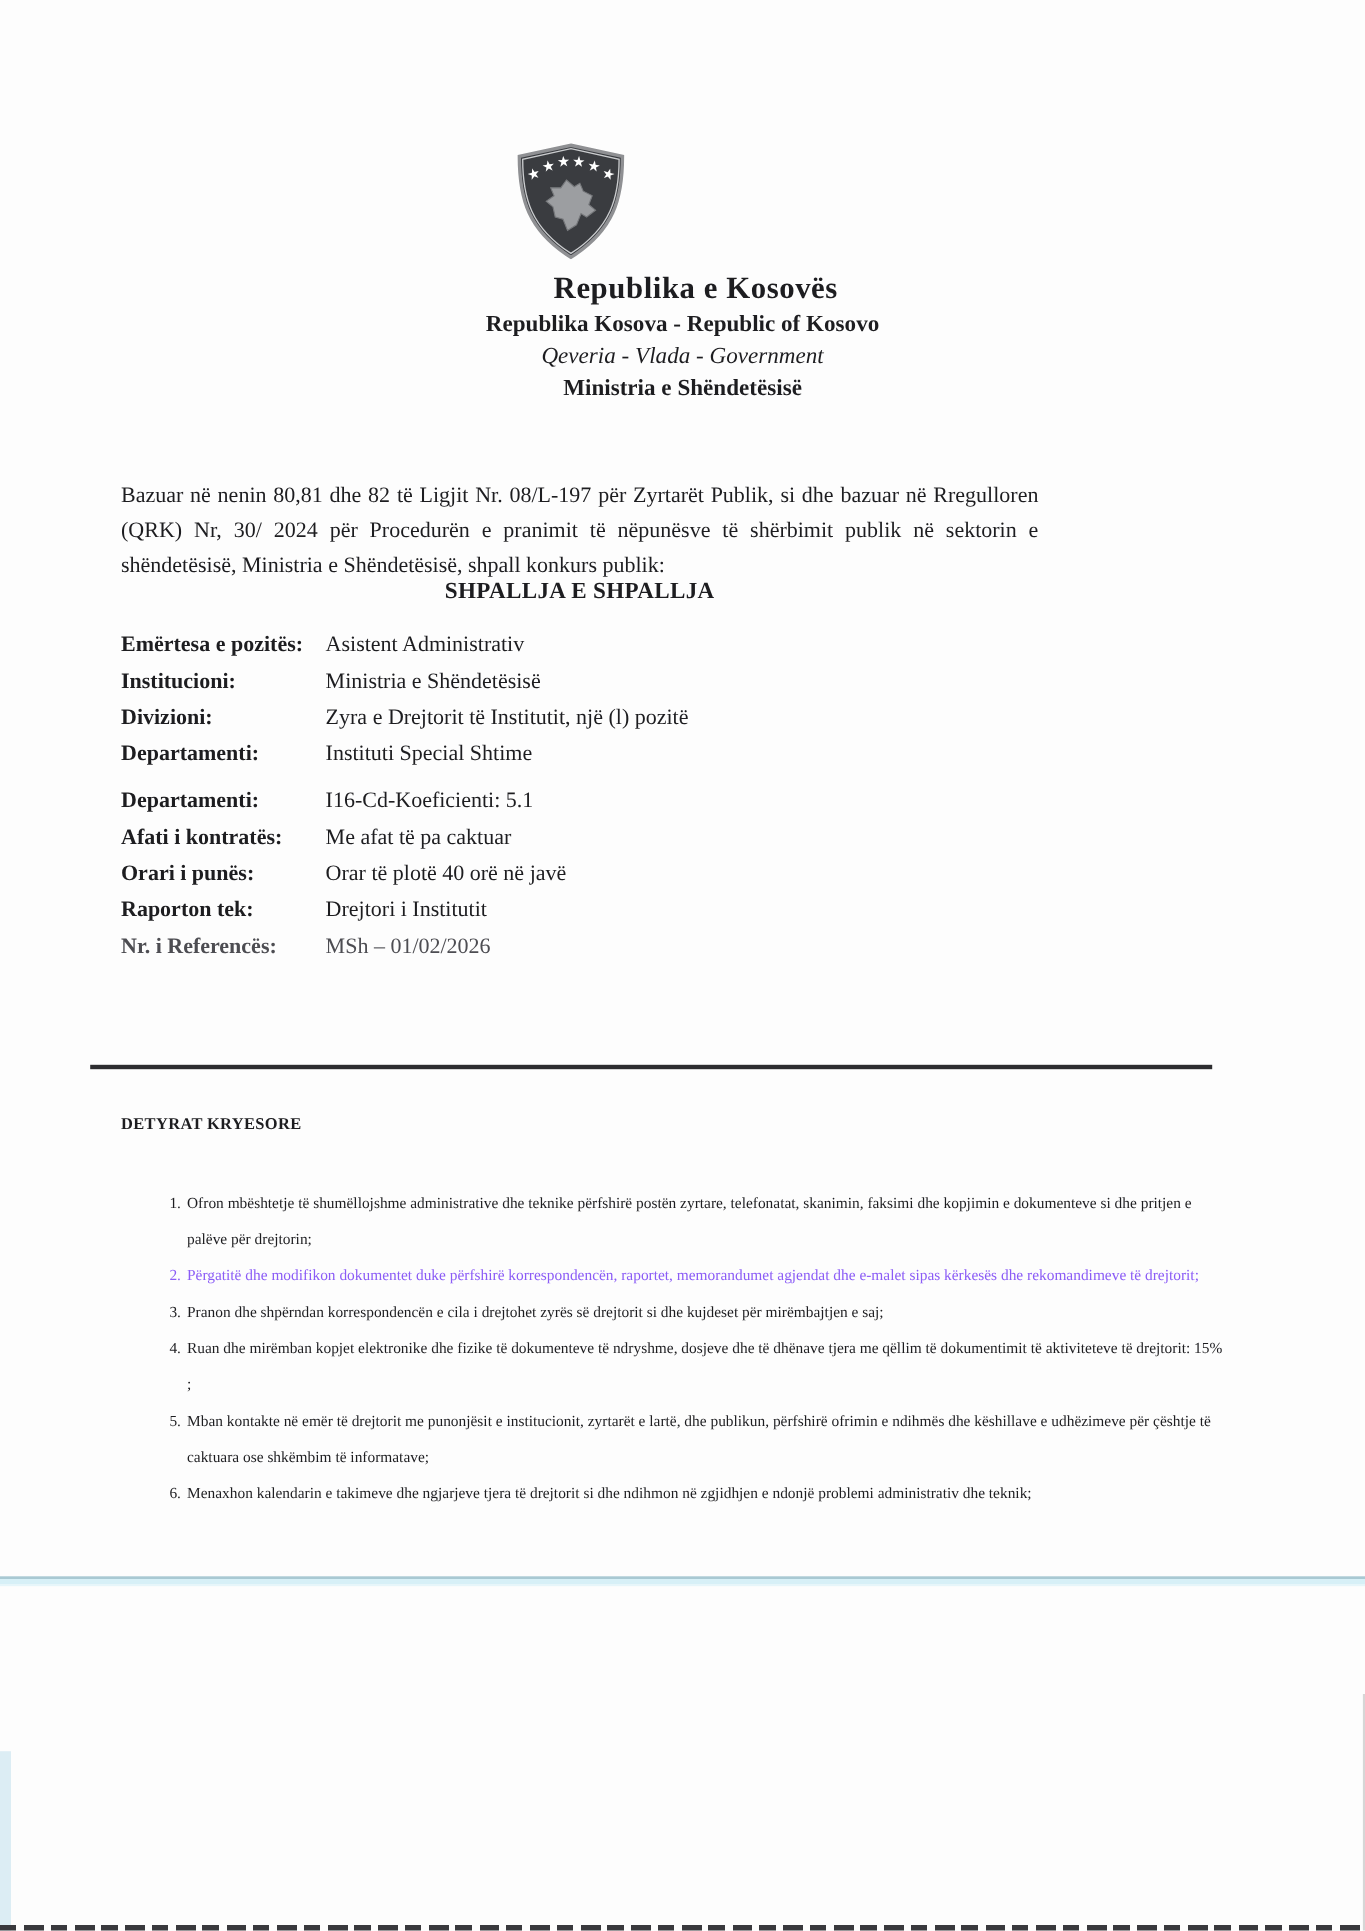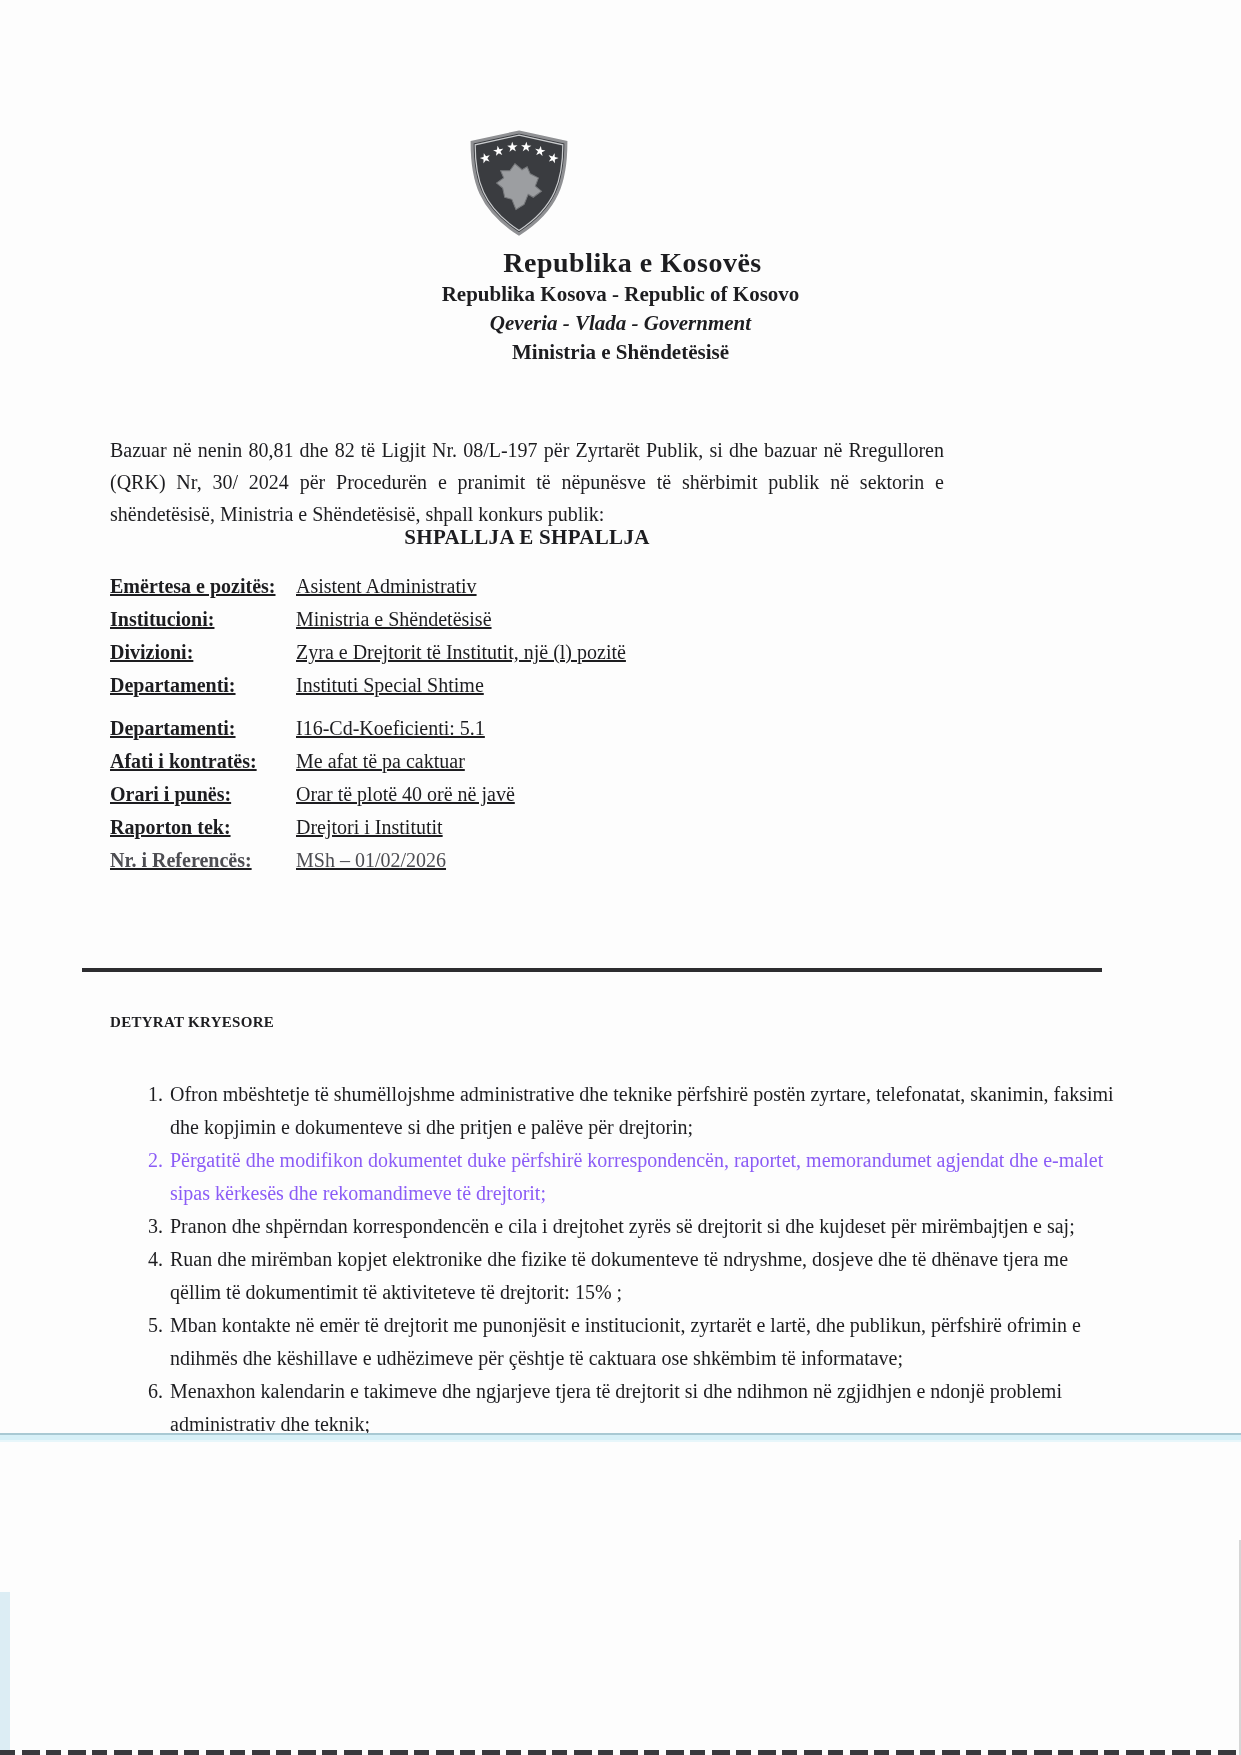--- a/index.html
+++ b/index.html
@@ -13,46 +13,46 @@
   }
   .page{position:absolute;inset:0;}
 
   
   .emblem{position:absolute;left:468px;top:130px;width:102px;height:106px;}
 
   
   .hdr{position:absolute;left:0;top:246px;width:1241px;text-align:center;}
   .hdr .t1{font-size:28px;font-weight:bold;line-height:34px;letter-spacing:0.5px;padding-left:24px;}
   .hdr .t2{font-size:21px;font-weight:bold;line-height:29px;}
-  .hdr .t3{font-size:21px;font-weight:bold;font-style:italic;line-height:29px;}
+  .hdr .t3{font-size:21px;font-weight:normal;font-style:italic;line-height:29px;}
 
   
   .intro{position:absolute;left:110px;top:414px;width:834px;
          font-size:20px;line-height:32px;text-align:justify;}
 
   
   .announce{position:absolute;left:110px;top:525px;width:834px;text-align:center;
             font-size:21px;font-weight:bold;letter-spacing:0.3px;}
 
   
-  .fields{position:absolute;left:110px;width:900px;font-size:20px;text-decoration:underline;}
+  .fields{position:absolute;left:110px;width:900px;font-size:20px;}
   .fields.g1{top:570px;}
   .fields.g2{top:712px;}
   .frow{display:flex;line-height:33px;}
   .frow .lbl{font-weight:bold;width:186px;flex:0 0 186px;}
   .frow .val{flex:1;}
   .frow.faded{color:#4d4d52;}
 
   
   .rule{position:absolute;left:82px;top:968px;width:1020px;height:4px;background:#2d2d30;}
 
   
   .duties-h{position:absolute;left:110px;top:1014px;font-size:15px;font-weight:bold;letter-spacing:0.3px;}
   .duties{position:absolute;left:112px;top:1078px;width:950px;margin:0;
-          padding:0 0 0 56px;font-size:20px;line-height:33px;}
+          padding:0 0 0 56px;font-size:14px;line-height:33px;}
   .duties li{padding-left:2px;margin:0;}
   .duties li.faded{color:#8b5cf6;}
 
   
   .artifact-line{position:absolute;left:0;top:1433px;width:1241px;height:9px;
     background:linear-gradient(180deg,#a9c9d3 0 2px,#d7f0f7 2px 7px,#e7f6fa 7px 9px);}
   .artifact-band{position:absolute;left:0;top:1592px;width:10px;height:163px;background:#dcedf4;}
   .artifact-edge{position:absolute;right:0;top:1540px;width:2px;height:215px;background:#d6d6d6;}
   .cutoff{position:absolute;left:0;bottom:0;width:1241px;height:5px;
     background:repeating-linear-gradient(90deg,#39393d 0 15px,transparent 15px 22px,#39393d 22px 40px,transparent 40px 46px);}

